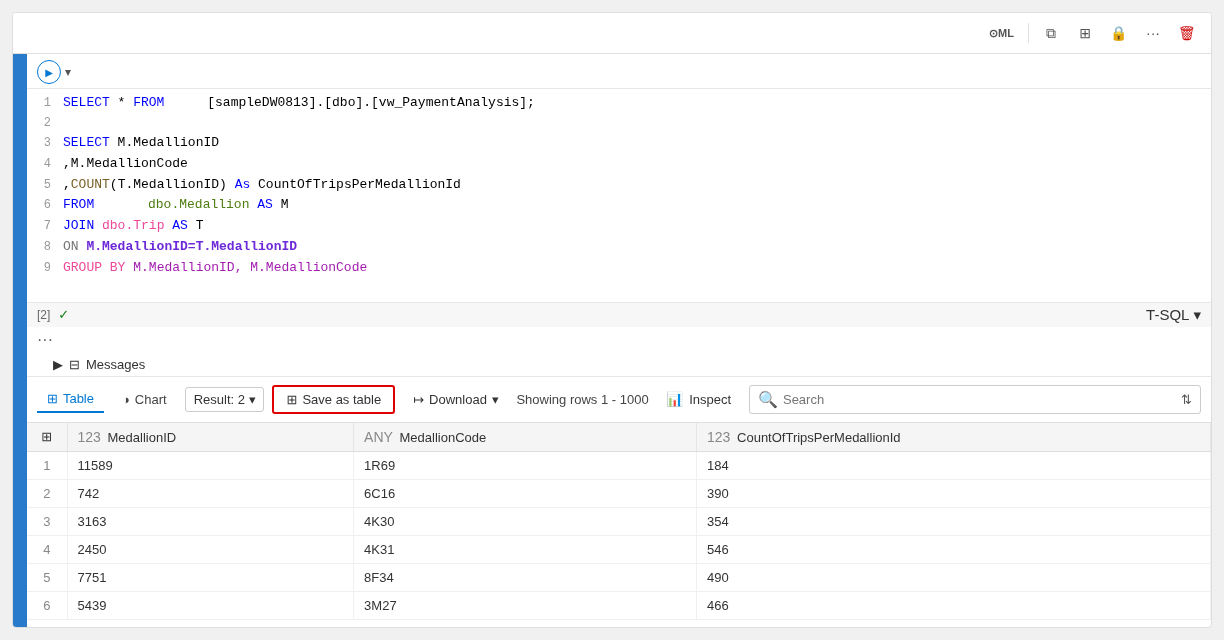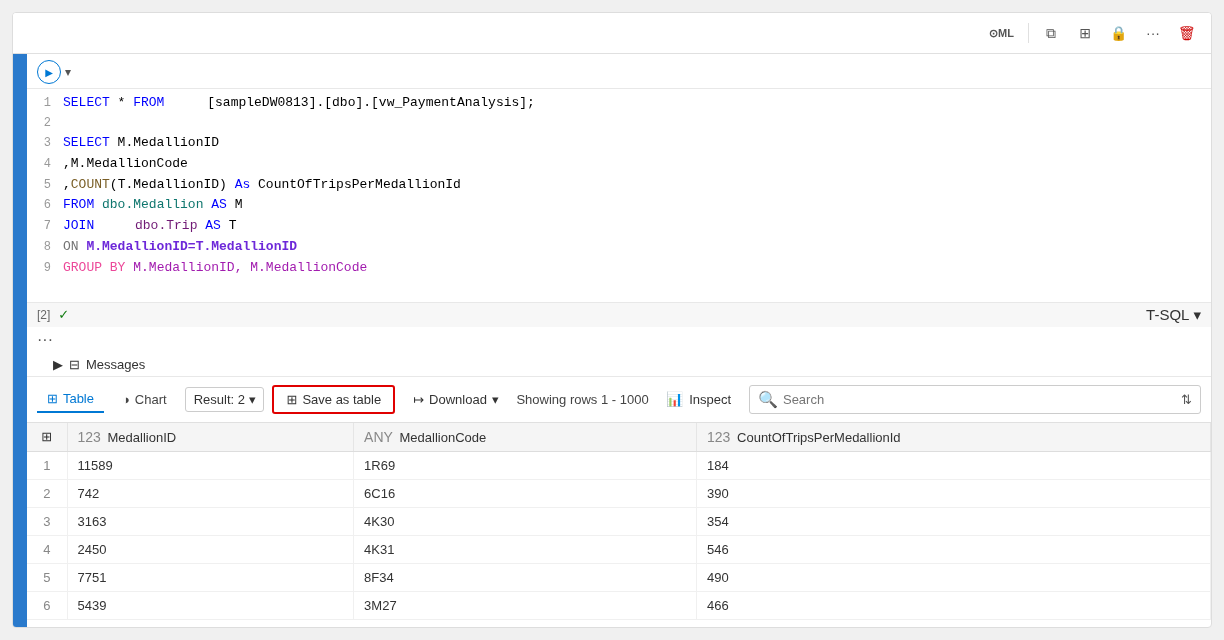--- a/index.html
+++ b/index.html
@@ -366,25 +366,25 @@
           <div class="code-line">
             <span class="line-num">4</span>
             <span class="line-content"><span style="color: rgb(0, 0, 0);"> ,M.MedallionCode</span></span>
           </div>
           <div class="code-line">
             <span class="line-num">5</span>
             <span class="line-content"><span style="color: rgb(0, 0, 0);"> ,</span><span style="color: rgb(121, 94, 38);">COUNT</span><span style="color: rgb(0, 0, 0);">(T.MedallionID) </span><span style="color: rgb(0, 0, 255);">As</span><span style="color: rgb(0, 0, 0);"> CountOfTripsPerMedallionId</span></span>
           </div>
           <div class="code-line">
             <span class="line-num">6</span>
-            <span class="line-content"><span style="color: rgb(0, 0, 255);"> FROM</span><span style="color: #0f766e;"> dbo.Medallion  </span><span style="color: rgb(0, 0, 255);">AS</span><span style="color: rgb(0, 0, 0);"> M</span></span>
+            <span class="line-content"><span style="color: rgb(0, 0, 255);"> FROM</span><span style="color: #4d7c0f; margin-left: 46px;"> dbo.Medallion  </span><span style="color: rgb(0, 0, 255);">AS</span><span style="color: rgb(0, 0, 0);"> M</span></span>
           </div>
           <div class="code-line">
             <span class="line-num">7</span>
-            <span class="line-content"><span style="color: rgb(0, 0, 255);"> JOIN</span><span style="color: #701a75; padding-left: 33px;"> dbo.Trip </span><span style="color: rgb(0, 0, 255);">AS</span><span style="color: rgb(0, 0, 0);"> T</span></span>
+            <span class="line-content"><span style="color: rgb(0, 0, 255);"> JOIN</span><span style="color: #ec4899;"> dbo.Trip </span><span style="color: rgb(0, 0, 255);">AS</span><span style="color: rgb(0, 0, 0);"> T</span></span>
           </div>
           <div class="code-line">
             <span class="line-num">8</span>
             <span class="line-content"><span style="color: #737373;"> ON</span><span style="color: #6d28d9; font-weight: bold;"> M.MedallionID=T.MedallionID</span></span>
           </div>
           <div class="code-line">
             <span class="line-num">9</span>
             <span class="line-content"><span style="color: #ec4899;"> GROUP BY</span><span style="color: #a21caf; margin-top: 32px;"> M.MedallionID, M.MedallionCode</span></span>
           </div>
         </div>

